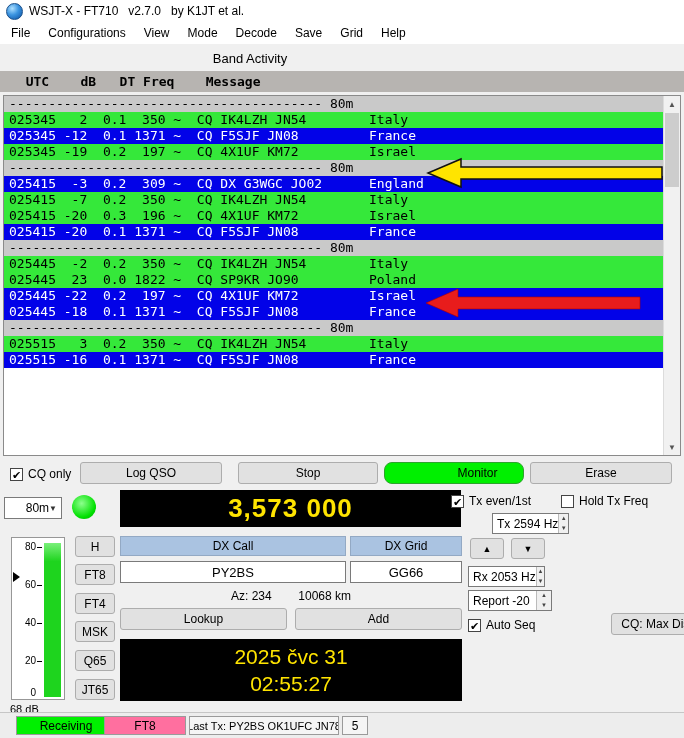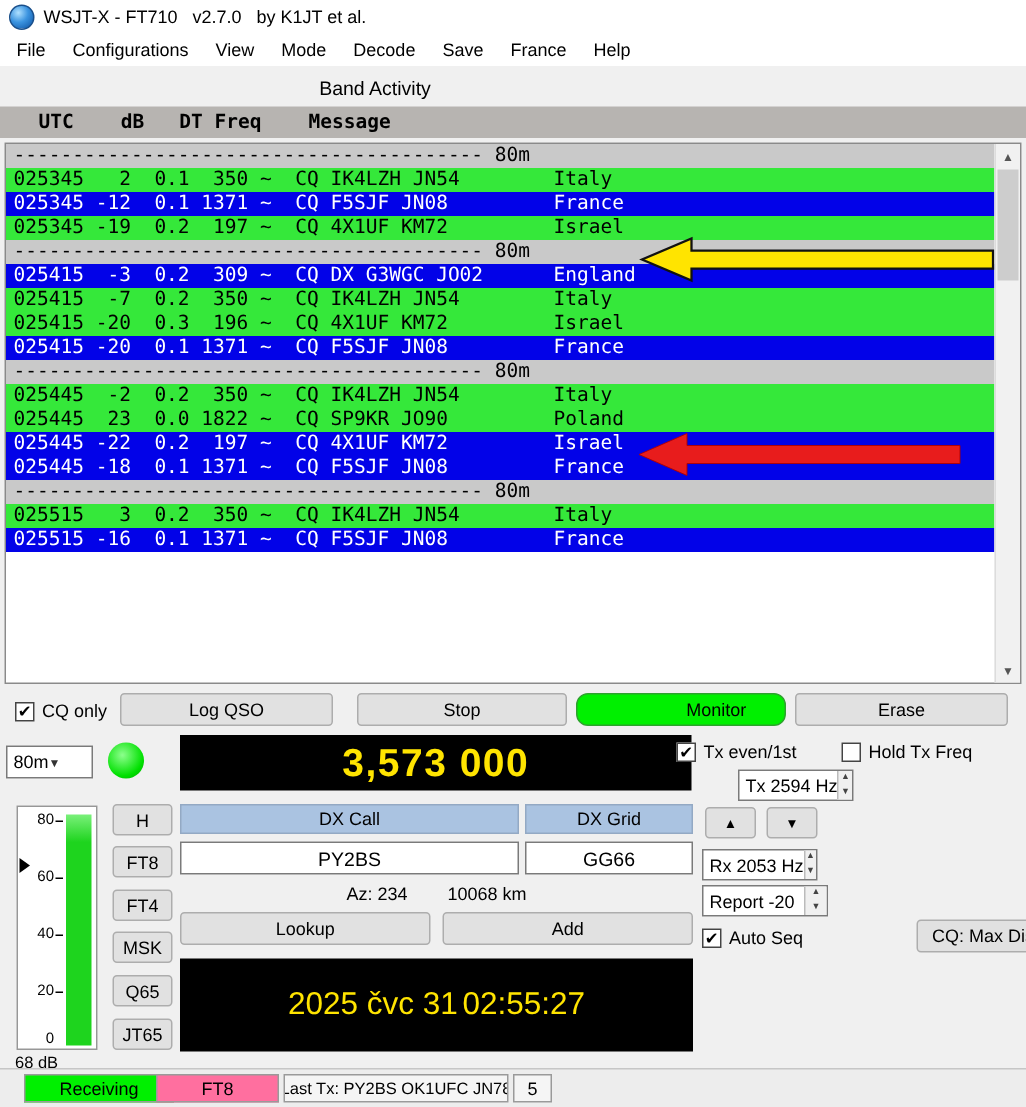--- a/index.html
+++ b/index.html
@@ -52,21 +52,21 @@
   #mbtn-0{top:536px;} #mbtn-1{top:564px;} #mbtn-2{top:593px;} #mbtn-3{top:621px;} #mbtn-4{top:650px;} #mbtn-5{top:679px;}
 
   
   .check{position:absolute;display:flex;align-items:center;gap:5px;height:16px;}
   .box{width:13px;height:13px;background:#fff;border:1px solid #444;font-size:11px;line-height:12px;text-align:center;box-sizing:border-box;}
   .box[data-checked="true"]::after{content:"✔";}
   #chk-cq{left:10px;top:466px;} #chk-txeven{left:451px;top:493px;} #chk-hold{left:561px;top:493px;} #chk-autoseq{left:468px;top:617px;}
 
   
   #band{left:4px;top:497px;width:58px;height:22px;background:#fff;border:1px solid #7a7a7a;
-    display:flex;align-items:center;justify-content:flex-start;padding:0 4px;}
+    display:flex;align-items:center;justify-content:flex-end;padding:0 4px;}
   #band .arr{font-size:8px;color:#333;}
   #lamp{left:72px;top:495px;width:24px;height:24px;border-radius:50%;
     background:radial-gradient(circle at 40% 35%, #8dff8d, #00e000 65%, #00a300);}
   #freq{left:120px;top:490px;width:341px;height:37px;background:#000;color:var(--freq-yellow);
     font-size:26px;font-weight:bold;display:flex;align-items:center;justify-content:center;letter-spacing:1px;white-space:pre;}
 
   
   .spin{position:absolute;height:21px;background:#fff;border:1px solid #7a7a7a;display:flex;align-items:stretch;box-sizing:border-box;}
   .spin .txt{flex:1;padding-left:4px;display:flex;align-items:center;white-space:nowrap;font-size:12px;}
   .spin .arrows{width:14px;display:flex;flex-direction:column;border-left:1px solid #bbb;background:#f0f0f0;}
@@ -89,21 +89,21 @@
   
   #meter{left:11px;top:537px;width:54px;height:163px;background:#fff;border:1px solid #979797;}
   #meter .bar{position:absolute;right:3px;top:5px;bottom:2px;width:17px;background:linear-gradient(#7af07a,#1ed41e 12%);}
   .mlabel{position:absolute;right:28px;font-size:10px;line-height:10px;}
   .mtick{position:absolute;right:22px;width:5px;height:1px;background:#000;}
   #mtri{position:absolute;left:1px;top:34px;width:0;height:0;border-top:5px solid transparent;border-bottom:5px solid transparent;border-left:7px solid #000;}
   #mread{left:10px;top:703px;font-size:11px;}
 
   
   #clock{left:120px;top:639px;width:342px;height:62px;background:#000;color:var(--freq-yellow);
-    display:flex;align-items:center;justify-content:center;gap:3px;font-size:21px;}
+    display:flex;flex-direction:column;align-items:center;justify-content:center;gap:3px;font-size:21px;}
 
   
   #statusbar{left:0;top:712px;width:684px;height:26px;background:#ededed;border-top:1px solid #c6c6c6;}
   .spanel{position:absolute;top:3px;height:19px;border:1px solid #9a9a9a;display:flex;align-items:center;justify-content:center;
     font-size:12px;box-sizing:border-box;white-space:nowrap;overflow:hidden;}
   #st-recv{left:16px;width:100px;background:var(--monitor-green);}
   #st-mode{left:104px;width:82px;background:var(--status-pink);}
   #st-lasttx{left:189px;width:150px;background:#f5f5f5;font-size:11px;}
   #st-count{left:342px;width:26px;background:#f5f5f5;}
 
@@ -119,21 +119,21 @@
     <div id="title-text">WSJT-X - FT710   v2.7.0   by K1JT et al.</div>
   </div>
 
   <div class="abs" id="menubar">
     <div class="menu-item">File</div>
     <div class="menu-item">Configurations</div>
     <div class="menu-item">View</div>
     <div class="menu-item">Mode</div>
     <div class="menu-item">Decode</div>
     <div class="menu-item">Save</div>
-    <div class="menu-item">France</div>
+    <div class="menu-item">Grid</div>
     <div class="menu-item">Help</div>
   </div>
 
   <div class="abs" id="ba-title">Band Activity</div>
   <div class="abs" id="colheader">  UTC    dB   DT Freq    Message</div>
 
   <div class="abs" id="decode">
     <div class="brow" data-type="separator">---------------------------------------- 80m</div>
     <div class="brow" data-type="green">025345   2  0.1  350 ~  CQ IK4LZH JN54        Italy</div>
     <div class="brow" data-type="blue">025345 -12  0.1 1371 ~  CQ F5SJF JN08         France</div>

